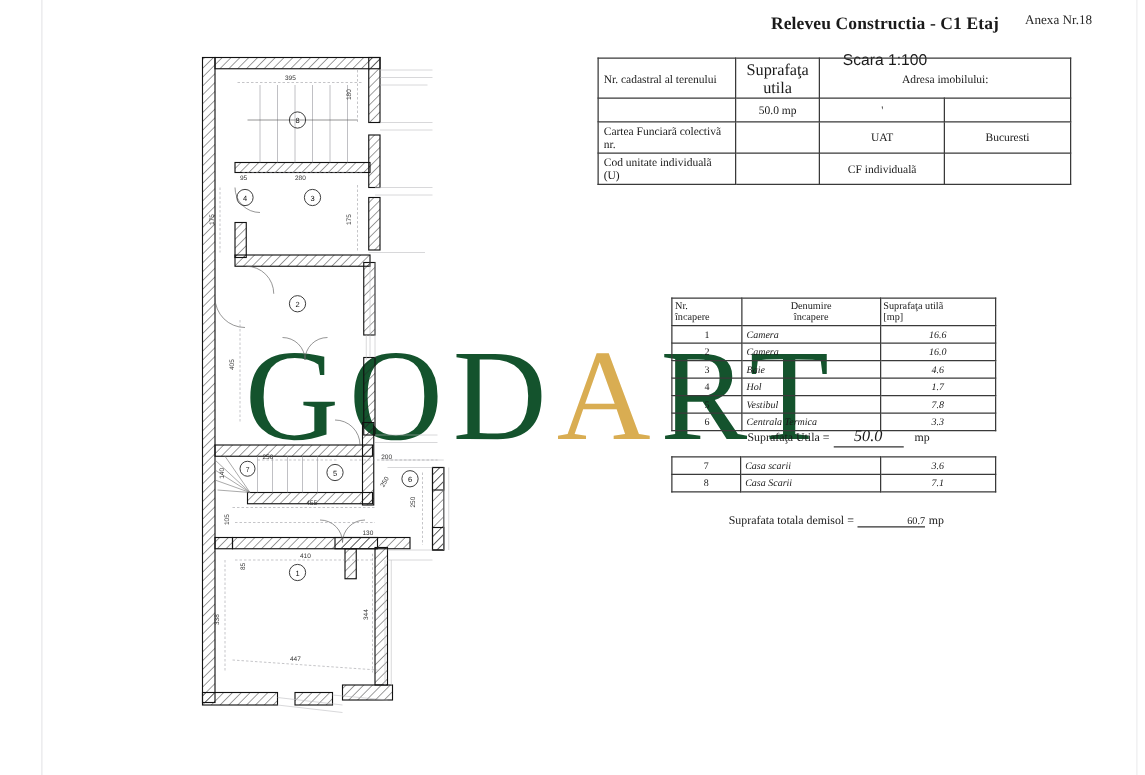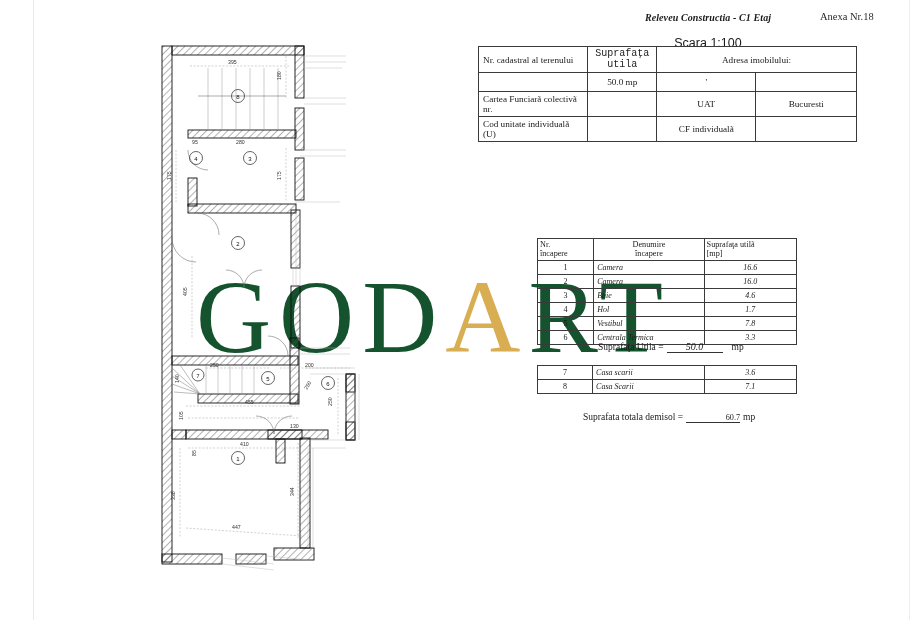--- a/index.html
+++ b/index.html
@@ -18,21 +18,21 @@
   .page-border-right{
     position:absolute;right:6px;top:0;width:1px;height:620px;
     background:#eeeef0;
   }
 
   
   .title-block{
     position:absolute;left:578px;top:12px;width:260px;text-align:center;
   }
   .title-main{
-    font-size:10px;font-weight:bold;letter-spacing:.1px;white-space:nowrap;font-style:italic;
+    font-size:14px;font-weight:bold;letter-spacing:.1px;white-space:nowrap;
   }
   .title-sub{
     font-size:12.5px;margin-top:13px;font-family:"Liberation Sans",sans-serif;
   }
   .anexa{
     position:absolute;left:820px;top:11px;font-size:10.5px;white-space:nowrap;
     color:#2a2a2a;
   }
 
   
@@ -41,21 +41,21 @@
     border-collapse:collapse;
     font-size:9.2px;
   }
   .idtable td{
     border:1px solid #3a3a3a;
     padding:2px 4px;
     vertical-align:middle;
     height:14px;
   }
   .idtable .c-center{text-align:center;}
-  .idtable .thin{font-size:10px;line-height:1.05;font-family:Liberation Mono, monospace;}
+  .idtable .thin{font-size:13px;line-height:1.05;}
   .col-a{width:124px;}
   .col-b{width:62px;}
   .col-c{width:110px;}
   .col-d{width:114px;}
 
   
   .roomtable{
     position:absolute;left:537px;top:238px;width:260px;
     border-collapse:collapse;font-size:8px;
   }
@@ -68,21 +68,21 @@
   }
   .rt-nr{width:52px;text-align:center;}
   .rt-name{width:112px;text-align:left;font-style:italic;padding-left:8px;}
   .rt-area{width:92px;text-align:center;font-style:italic;}
 
   .sum-line{
     position:absolute;left:598px;top:341px;font-size:9.5px;white-space:nowrap;
   }
   .sum-line .val{
     display:inline-block;min-width:56px;text-align:center;
-    border-bottom:1px solid #333;font-size:10px;font-style:italic;
+    border-bottom:1px solid #333;font-size:13px;font-style:italic;
     margin:0 3px;
   }
   .sum-line .unit{margin-left:6px;font-size:9.5px;}
 
   .roomtable2{
     position:absolute;left:537px;top:365px;width:260px;
     border-collapse:collapse;font-size:8px;
   }
   .roomtable2 td{
     border:1px solid #3a3a3a;padding:1px 3px;height:11px;

